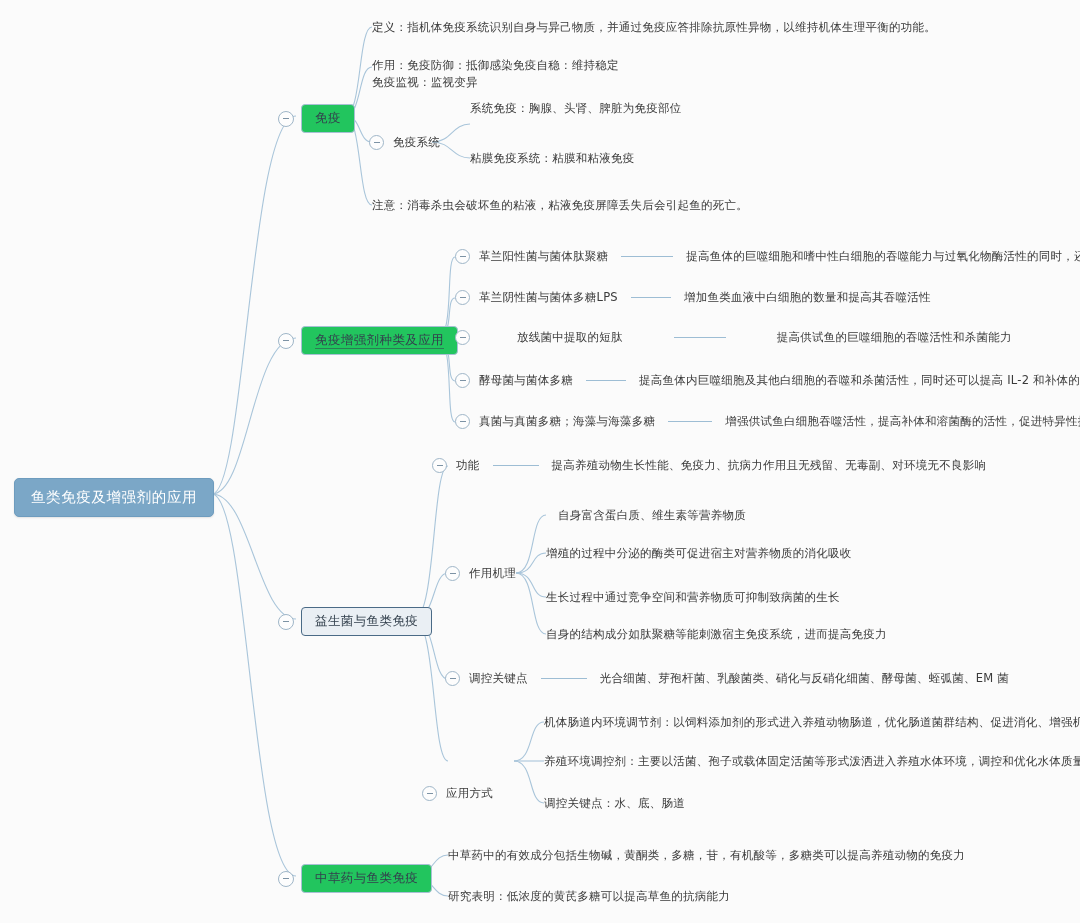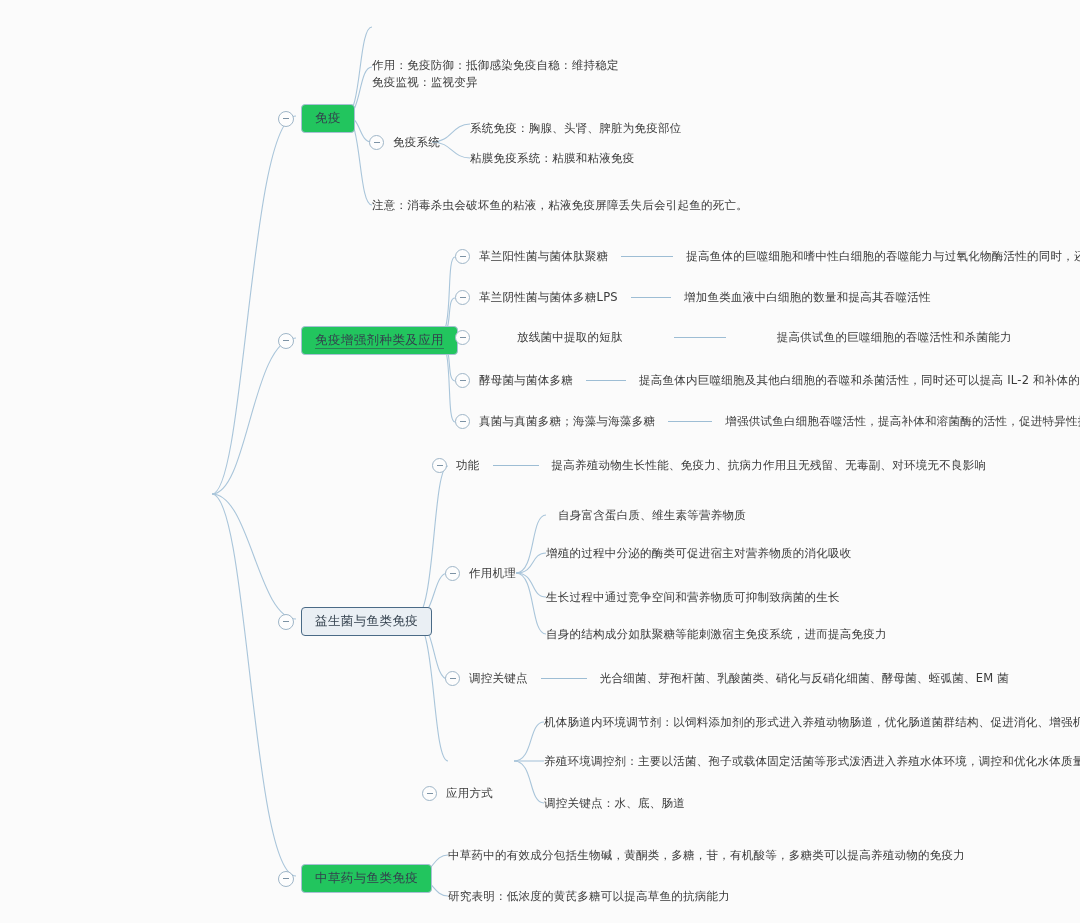--- a/index.html
+++ b/index.html
@@ -92,38 +92,42 @@
 
       <path d="M514,761 C534,761 528,722 544,722"></path>
       <path d="M514,761 C534,761 528,761 544,761"></path>
       <path d="M514,761 C534,761 528,803 544,803"></path>
 
       <path d="M412,876 C434,876 432,855 448,855"></path>
       <path d="M412,876 C434,876 432,896 448,896"></path>
     </g>
   </svg>
 
+  <div class="node" style="left:14px;top:478px;">
+    <div class="root-box">鱼类免疫及增强剂的应用</div>
+  </div>
 
   <div class="node" style="left:278px;top:104px;">
     <span class="toggle big left-of-box"></span>
     <div class="l1-box">免疫</div>
   </div>
 
+  <div class="node leaf" style="left:372px;top:19px;">定义：指机体免疫系统识别自身与异己物质，并通过免疫应答排除抗原性异物，以维持机体生理平衡的功能。</div>
 
   <div class="node" style="left:372px;top:57px;flex-direction:column;align-items:flex-start;">
     <div class="leaf">作用：免疫防御：抵御感染免疫自稳：维持稳定</div>
     <div class="leaf">免疫监视：监视变异</div>
   </div>
 
   <div class="node" style="left:369px;top:134px;">
     <span class="toggle"></span>
     <span class="leaf">免疫系统</span>
   </div>
 
-  <div class="node leaf" style="left:470px;top:120px;">系统免疫：胸腺、头肾、脾脏为免疫部位</div>
+  <div class="node leaf" style="left:470px;top:100px;">系统免疫：胸腺、头肾、脾脏为免疫部位</div>
   <div class="node leaf" style="left:470px;top:150px;">粘膜免疫系统：粘膜和粘液免疫</div>
 
   <div class="node leaf" style="left:372px;top:197px;">注意：消毒杀虫会破坏鱼的粘液，粘液免疫屏障丢失后会引起鱼的死亡。</div>
 
   <div class="node" style="left:278px;top:326px;">
     <span class="toggle big left-of-box"></span>
     <div class="l1-box">
       <span class="u">免疫增强剂种类及应用</span>
     </div>
   </div>

